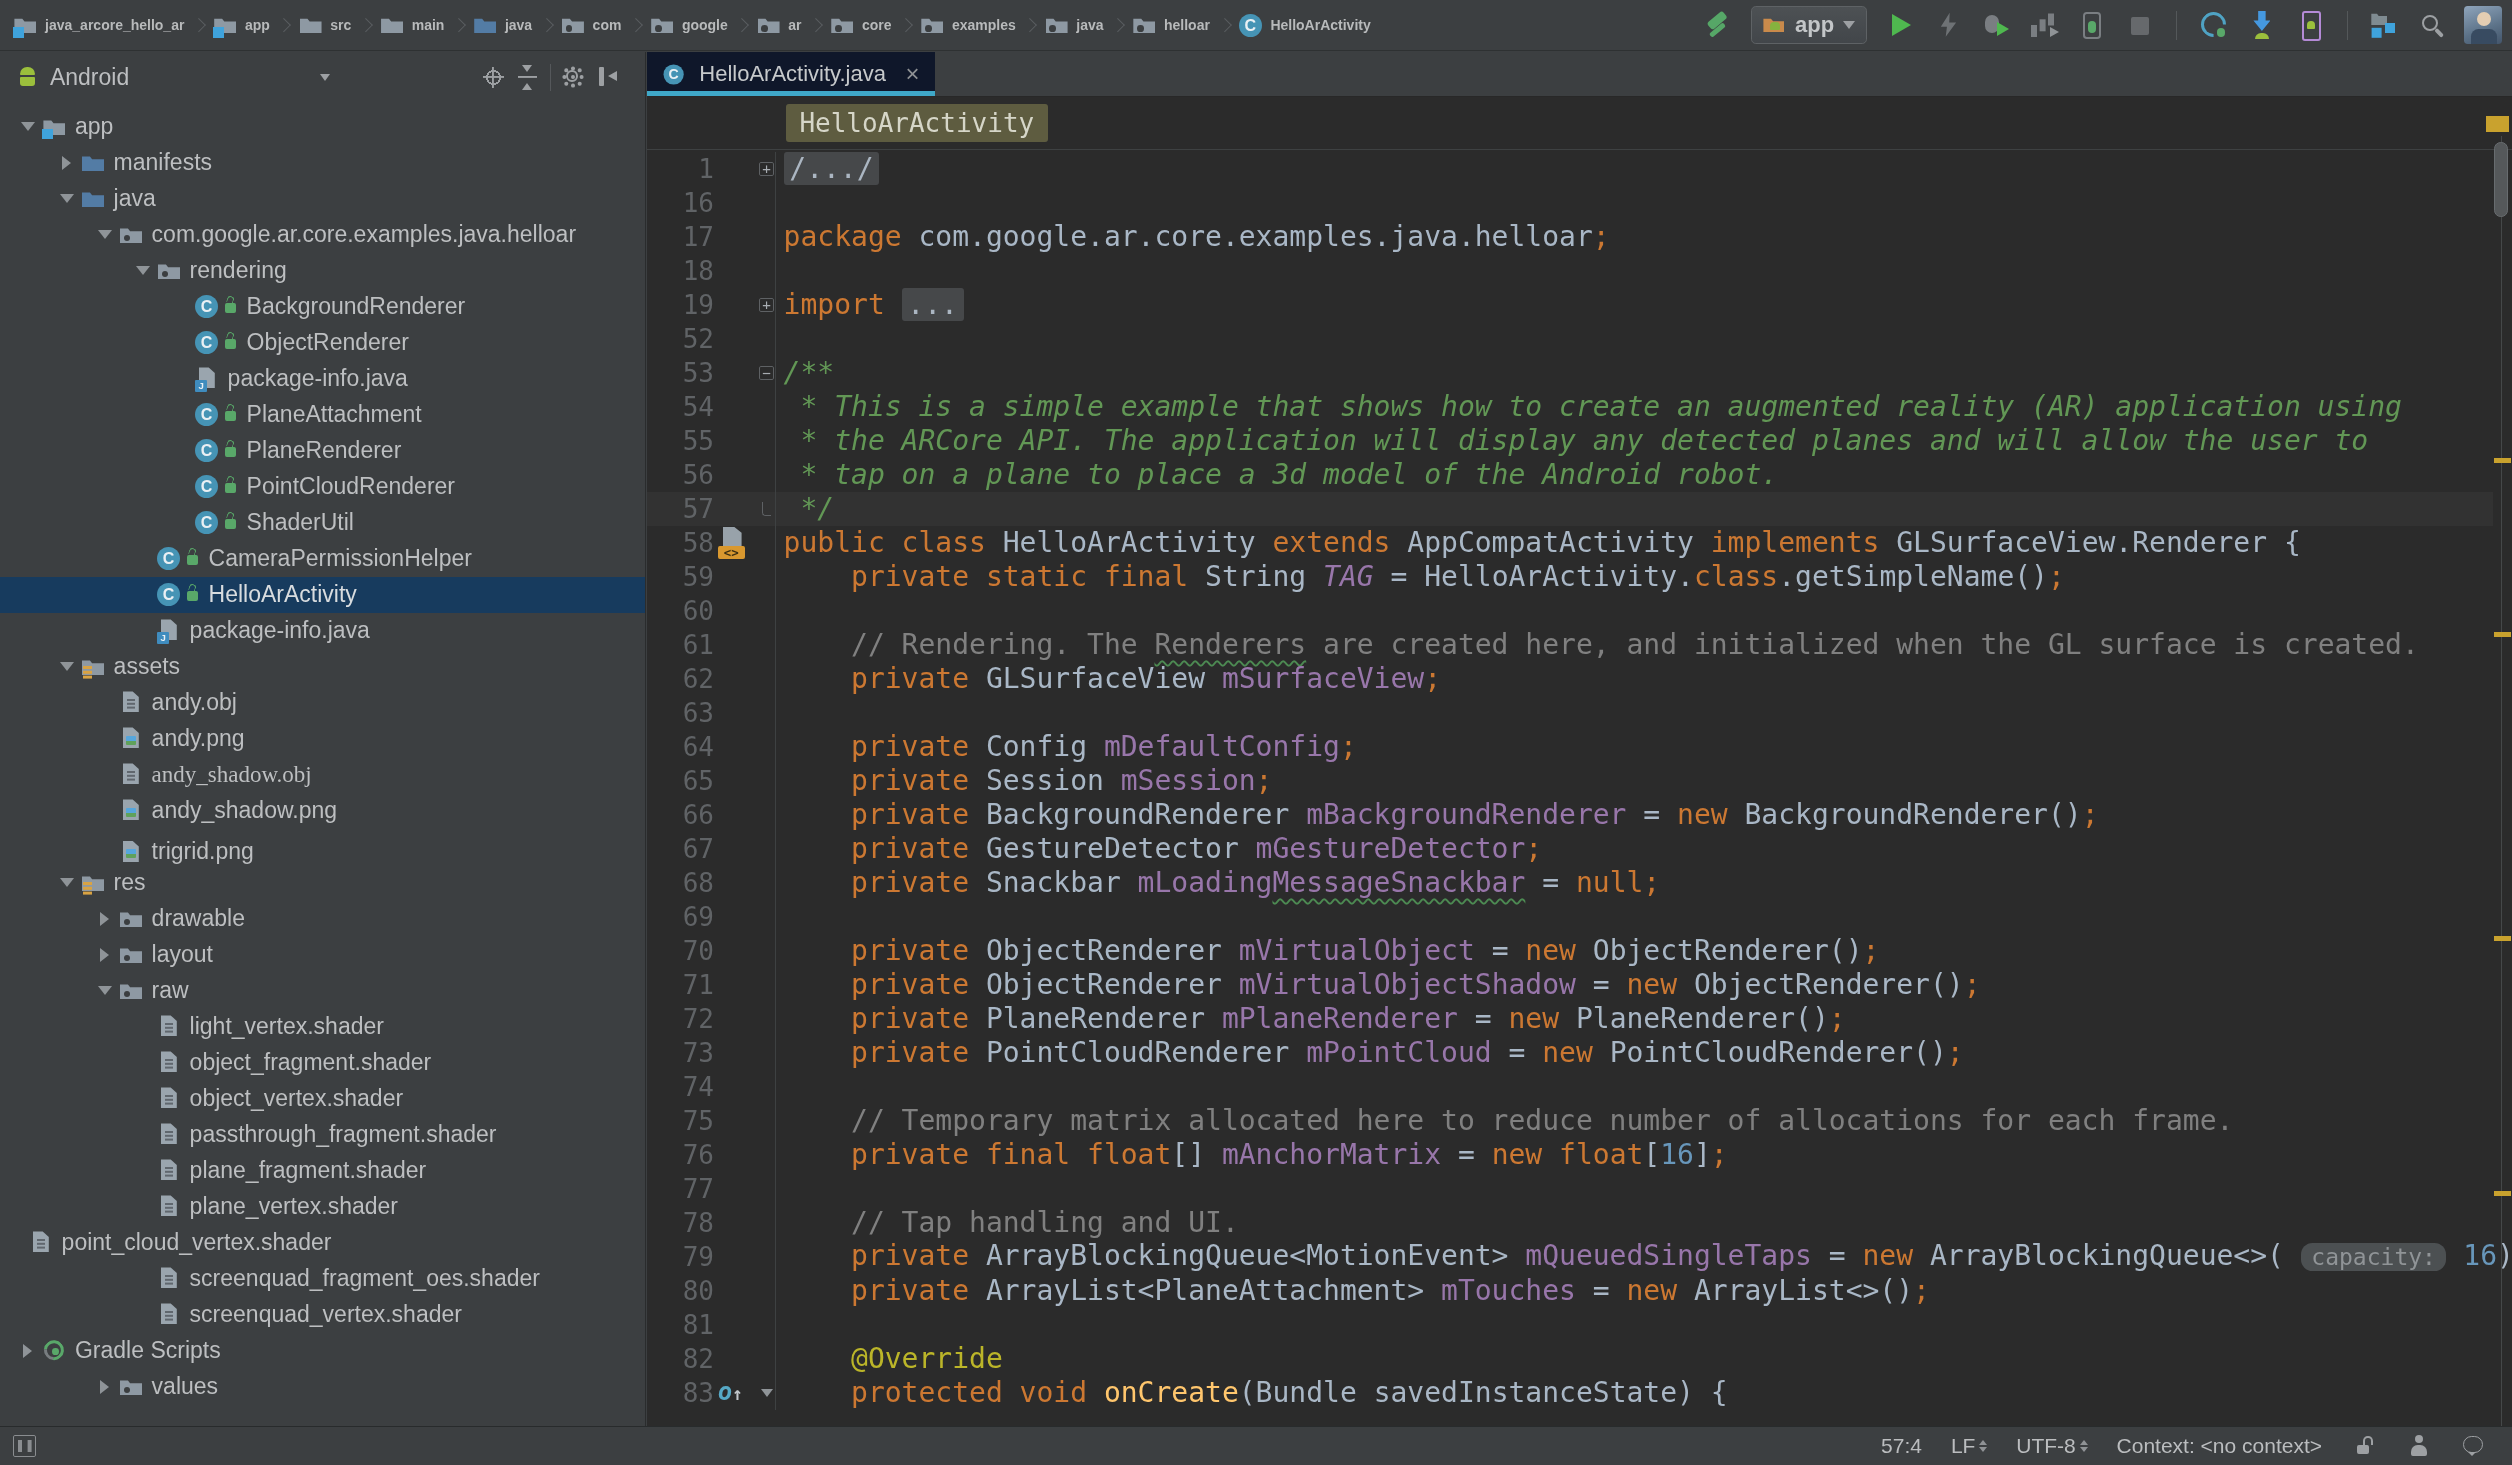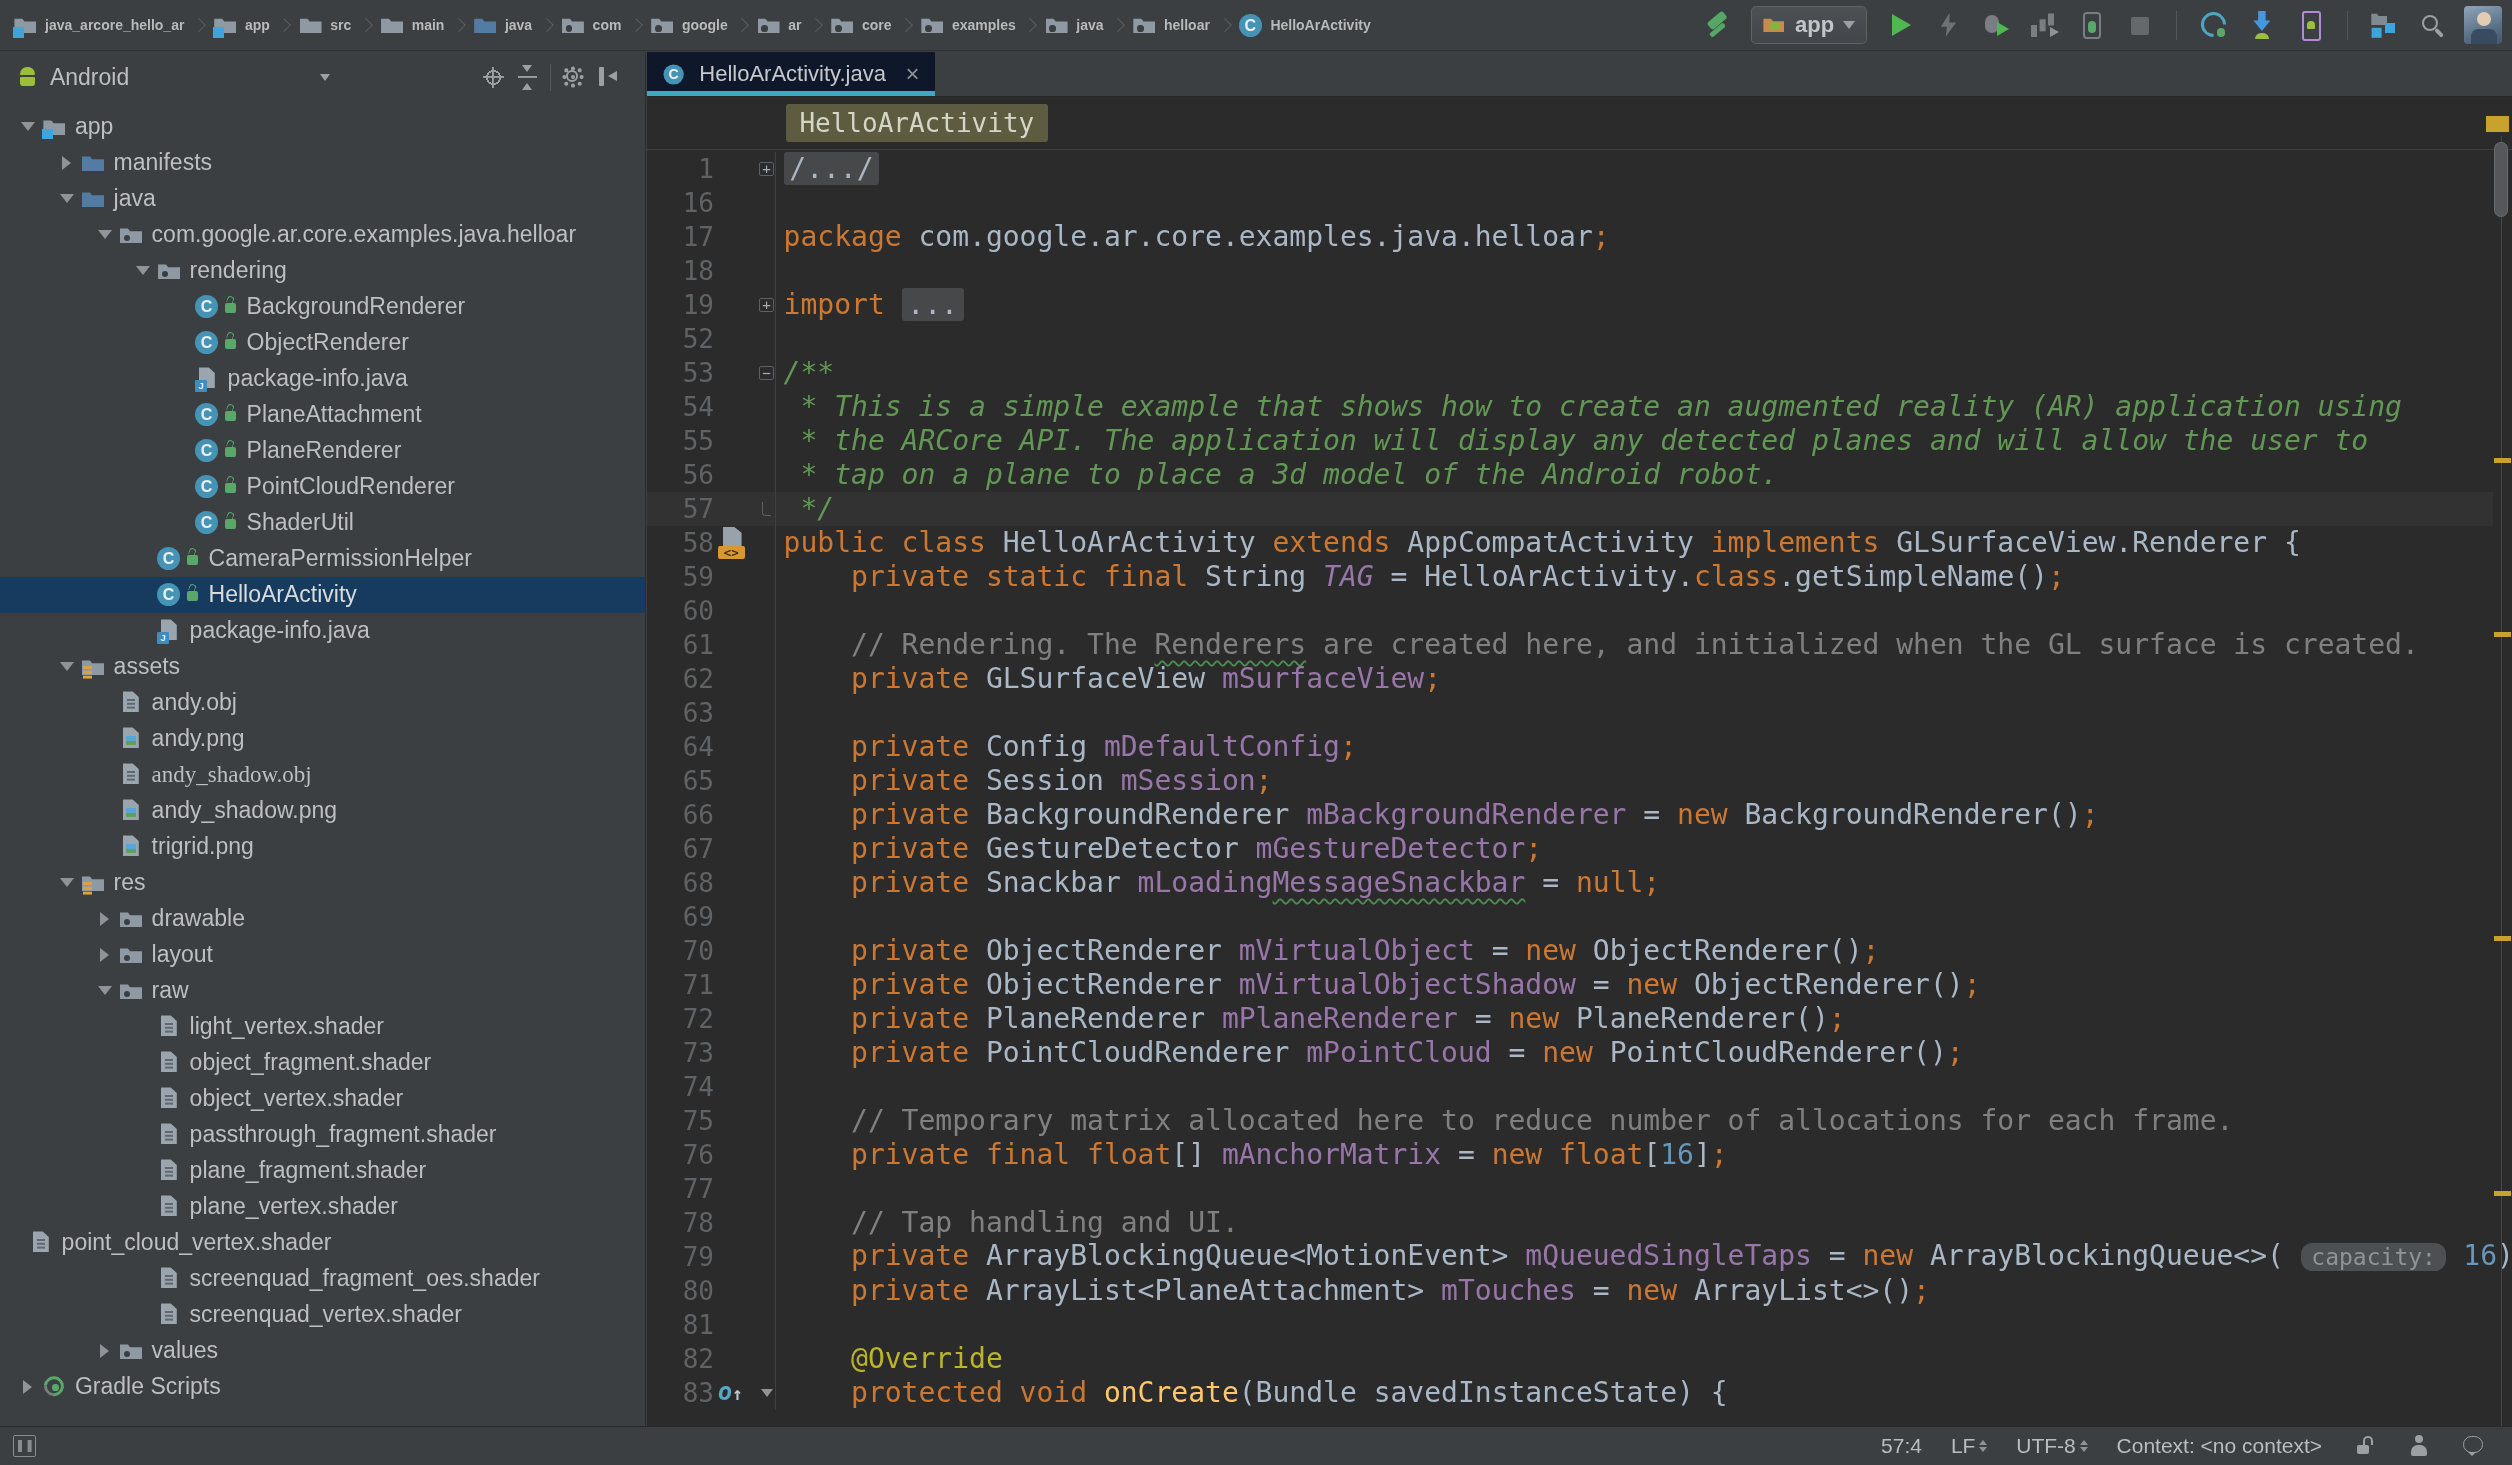--- a/index.html
+++ b/index.html
@@ -395,21 +395,21 @@
       <div class="trow" style="padding-left: 90px; font-family: Liberation Serif, serif;">
         <span class="arrow "></span>
         <span class="tico tico-txt"></span>
         <span class="tlabel">andy_shadow.obj</span>
       </div>
       <div class="trow" style="padding-left: 90px;">
         <span class="arrow "></span>
         <span class="tico tico-img"></span>
         <span class="tlabel">andy_shadow.png</span>
       </div>
-      <div class="trow" style="padding-left: 90px;">
+      <div class="trow" style="padding-left: 90px; align-items: flex-end;">
         <span class="arrow "></span>
         <span class="tico tico-img"></span>
         <span class="tlabel">trigrid.png</span>
       </div>
       <div class="trow" style="padding-left: 52px;">
         <span class="arrow a-open"></span>
         <span class="tico tico-res"></span>
         <span class="tlabel">res</span>
       </div>
       <div class="trow" style="padding-left: 90px;">
@@ -465,29 +465,29 @@
       <div class="trow" style="padding-left: 128px;">
         <span class="arrow "></span>
         <span class="tico tico-txt"></span>
         <span class="tlabel">screenquad_fragment_oes.shader</span>
       </div>
       <div class="trow" style="padding-left: 128px;">
         <span class="arrow "></span>
         <span class="tico tico-txt"></span>
         <span class="tlabel">screenquad_vertex.shader</span>
       </div>
-      <div class="trow" style="padding-left: 90px;">
-        <span class="arrow a-closed"></span>
-        <span class="tico tico-pkg"></span>
-        <span class="tlabel">values</span>
-      </div>
       <div class="trow" style="padding-left: 13.4px;">
         <span class="arrow a-closed"></span>
         <span class="tico tico-gradle"></span>
         <span class="tlabel">Gradle Scripts</span>
+      </div>
+      <div class="trow" style="padding-left: 90px;">
+        <span class="arrow a-closed"></span>
+        <span class="tico tico-pkg"></span>
+        <span class="tlabel">values</span>
       </div>
     </div>
 </div>
 
 <div id="editor">
   <div id="tabbar">
     <div class="tab">
       <span class="tico tico-classplain"></span>
       <span>HelloArActivity.java</span>
       <span class="tab-close">×</span>

